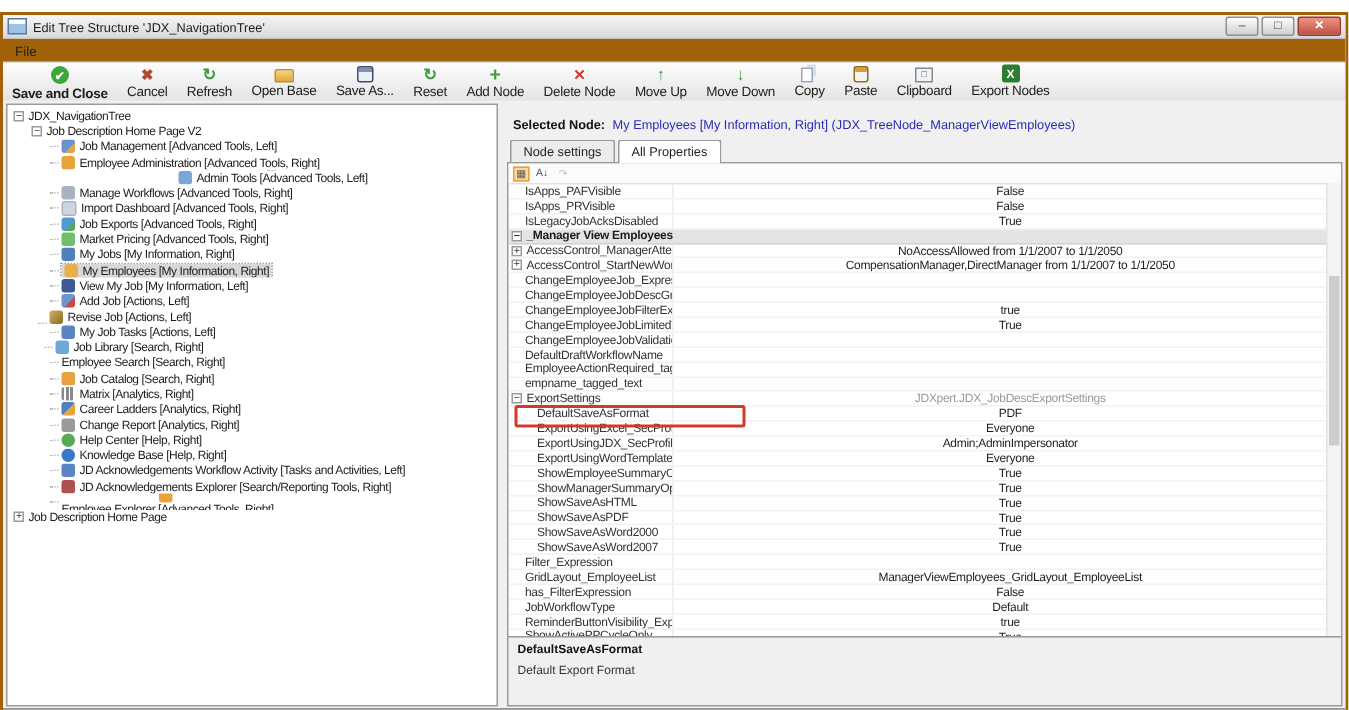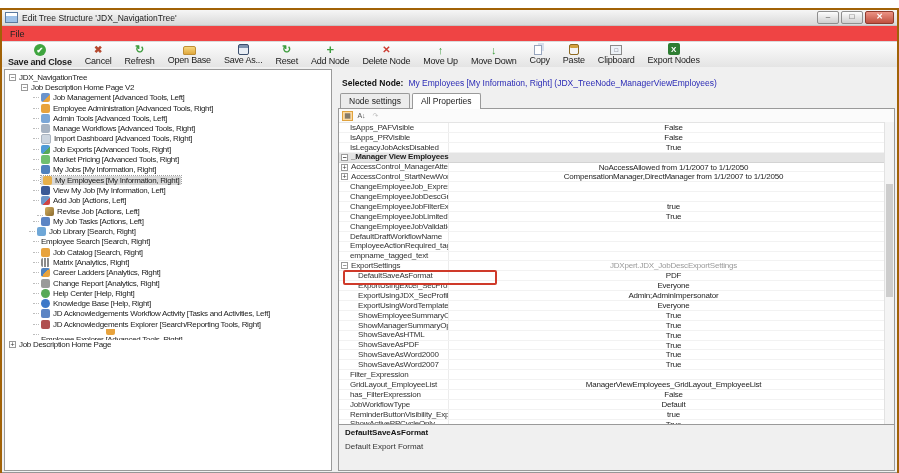--- a/index.html
+++ b/index.html
@@ -7,21 +7,21 @@
 
   
   .titlebar{height:15px;display:flex;align-items:center;background:linear-gradient(#f6f6f6,#d9d9d9);padding:0 3px;border-bottom:1px solid #c3c3c3;}
   .title-icon{width:11px;height:9px;background:linear-gradient(#ffffff 0 3px,#9ec1e8 3px);border:1px solid #5b7aa0;margin-right:4px;flex:none;}
   .title-text{font-size:8.5px;color:#1c1c1c;white-space:nowrap;}
   .winbtns{margin-left:auto;display:flex;gap:2px;}
   .winbtn{width:20px;height:11px;border:1px solid #8f8f8f;border-radius:2px;background:linear-gradient(#fdfdfd,#cfcfcf);font-size:8px;line-height:10px;text-align:center;color:#444;}
   .winbtn.close{width:27px;background:linear-gradient(#ec9385,#c0503f);color:#fff;border-color:#8f3b2e;font-weight:bold;}
 
   
-  .menubar{height:15px;background:#ef4444;border-bottom:1px solid #dadada;display:flex;align-items:center;}
+  .menubar{height:15px;background:#a16207;border-bottom:1px solid #dadada;display:flex;align-items:center;}
   .menu-item{font-size:9px;color:#222;padding:0 8px;}
 
   
   .toolbar{height:27px;background:linear-gradient(#fdfdfd,#e1e1e1);border-bottom:1px solid #a6a6a6;display:flex;align-items:flex-start;padding:1px 6px 0 6px;gap:13px;}
   .tb-btn{display:flex;flex-direction:column;align-items:center;justify-content:flex-start;cursor:default;}
   .tb-label{font-size:9px;color:#1c1c1c;line-height:11px;white-space:nowrap;letter-spacing:-0.2px;}
   .tb-label.bold{font-weight:bold;}
   .tbi{width:14px;height:13px;display:flex;align-items:center;justify-content:center;font-size:10px;font-weight:bold;box-sizing:border-box;}
   .tbi-save-close-icon{background:#3fa53f;border-radius:50%;color:#fff;font-size:8px;width:12px;height:12px;margin:1px;}
   .tbi-cancel-icon{color:#b5492f;font-size:10px;}
@@ -202,21 +202,21 @@
             <span>Job Management [Advanced Tools, Left]</span>
           </span>
         </div>
         <div class="tree-row" style="padding-left: 28px;">
           <span class="conn"></span>
           <span style="display: flex; align-items: center;">
             <span class="ti ti-employee-administration-icon"></span>
             <span>Employee Administration [Advanced Tools, Right]</span>
           </span>
         </div>
-        <div class="tree-row" style="padding-left: 28px;">
+        <div class="tree-row" style="padding-left: 28px; flex-direction: column;">
           <span class="conn"></span>
           <span style="display: flex; align-items: center;">
             <span class="ti ti-admin-tools-icon"></span>
             <span>Admin Tools [Advanced Tools, Left]</span>
           </span>
         </div>
         <div class="tree-row" style="padding-left: 28px;">
           <span class="conn"></span>
           <span style="display: flex; align-items: center;">
             <span class="ti ti-manage-workflows-icon"></span>
@@ -265,21 +265,21 @@
             <span>View My Job [My Information, Left]</span>
           </span>
         </div>
         <div class="tree-row" style="padding-left: 28px;">
           <span class="conn"></span>
           <span style="display: flex; align-items: center;">
             <span class="ti ti-add-job-icon"></span>
             <span>Add Job [Actions, Left]</span>
           </span>
         </div>
-        <div class="tree-row" style="padding-left: 32px; align-items: flex-end;">
+        <div class="tree-row" style="padding-left: 20px; align-items: flex-end;">
           <span class="conn"></span>
           <span style="display: flex; align-items: center;">
             <span class="ti ti-revise-job-icon"></span>
             <span>Revise Job [Actions, Left]</span>
           </span>
         </div>
         <div class="tree-row" style="padding-left: 28px;">
           <span class="conn"></span>
           <span style="display: flex; align-items: center;">
             <span class="ti ti-my-job-tasks-icon"></span>

